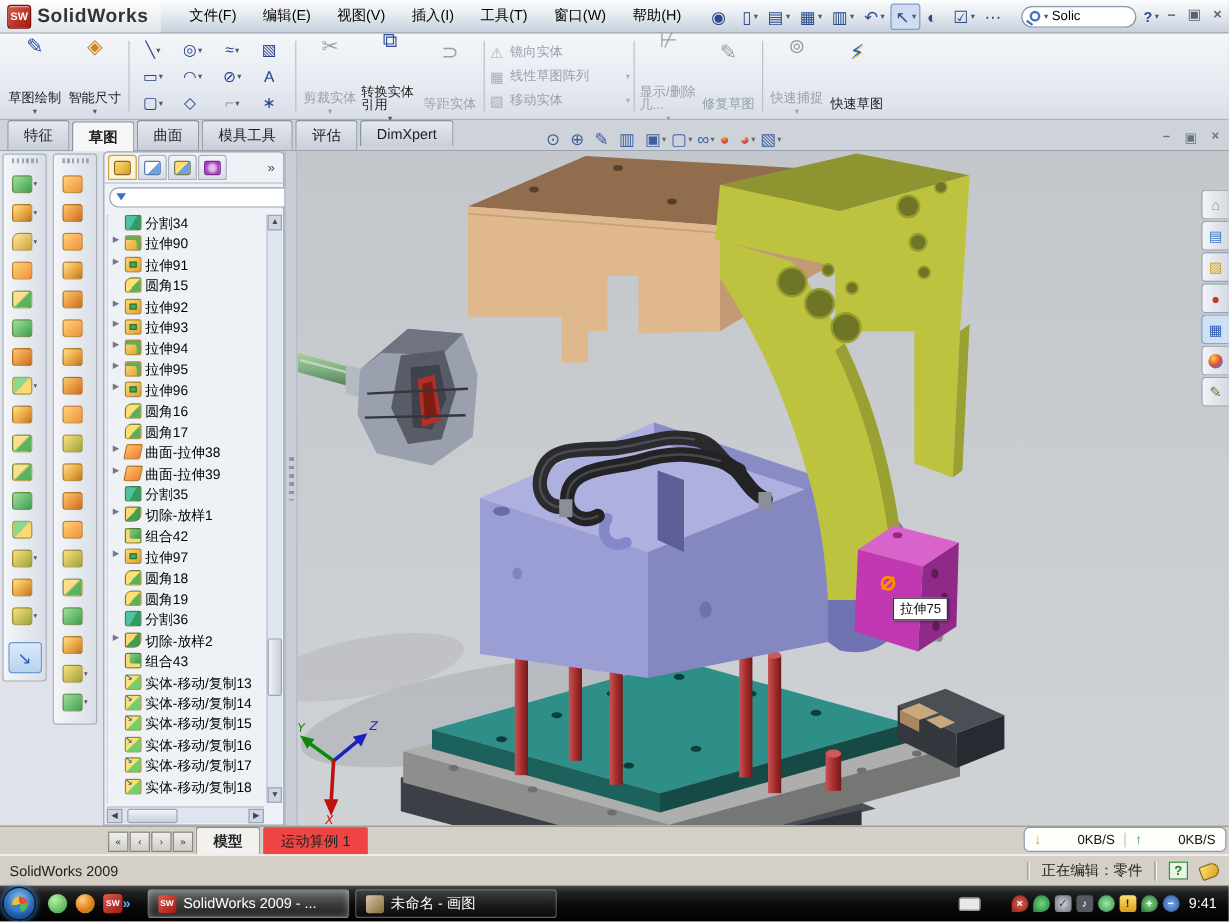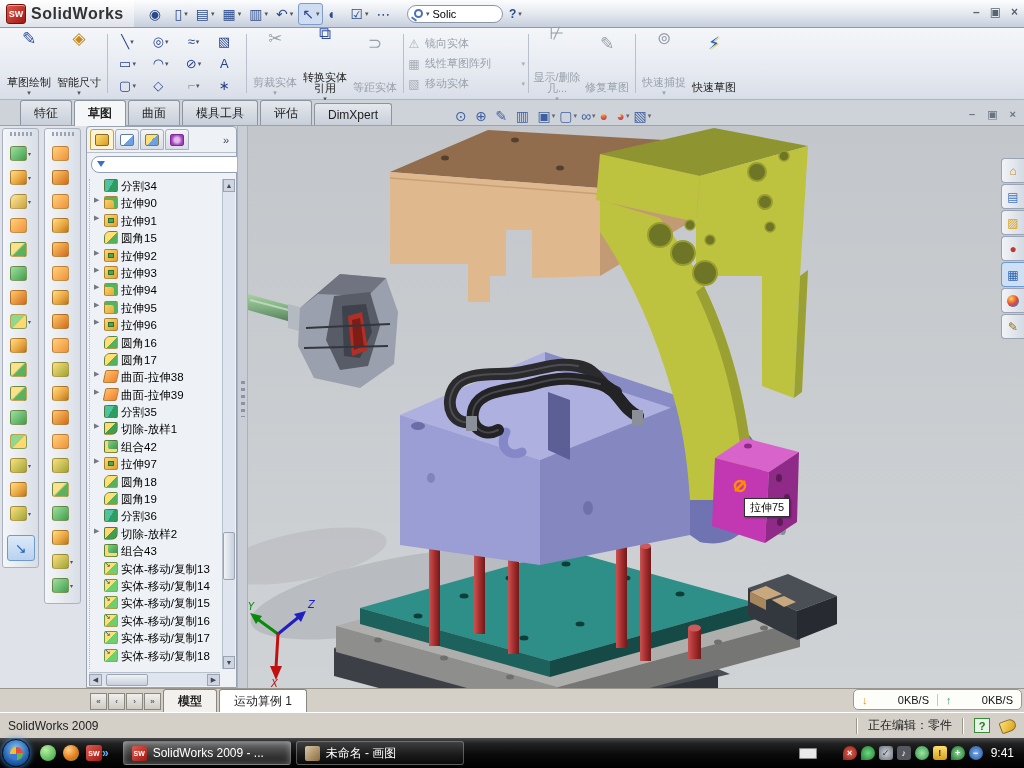--- a/index.html
+++ b/index.html
@@ -34,41 +34,41 @@
   #winctl span{cursor:default;}
 
   
   #ribbon{position:absolute;left:0;top:28px;width:1024px;height:72px;
     background:linear-gradient(180deg,#f4f6f9 0%,#e6eaf1 60%,#d8dee8 100%);
     border-bottom:1px solid #aeb6c2;display:flex;align-items:stretch;padding:2px 4px;}
   .rsep{width:1px;background:#b9c0cc;margin:4px 3px;}
   .bigbtn{width:50px;display:flex;flex-direction:column;align-items:center;justify-content:center;gap:1px;
     border-radius:3px;padding:2px 1px;}
   .bigbtn .bico{font-style:normal;font-size:17px;line-height:18px;color:#2d4f9e;}
-  .bigbtn .blab{font-size:11px;line-height:11px;text-align:center;color:#222;margin-top:28px;}
+  .bigbtn .blab{font-size:11px;line-height:11px;text-align:left;color:#222;margin-top:28px;}
   .bigbtn .dd{font-size:7px;color:#555;}
   .bigbtn.dis .bico,.bigbtn.dis .blab,.bigbtn.dis .dd{color:#9aa1ab;}
   .bigbtn.color .bico{color:#1860c8;text-shadow:1px 1px 0 #f4c23c;}
   #entgrid{display:grid;grid-template-columns:repeat(4,33px);grid-template-rows:repeat(3,22px);align-content:center;}
   .ent{display:flex;align-items:center;justify-content:center;gap:1px;}
   .ent i{font-style:normal;font-size:13px;color:#27418c;line-height:13px;}
   .ent.dis i{color:#a0a6ae;}
   .ent .dd{visibility:hidden;font-size:7px;color:#556;}
   .ent.has-dd .dd{visibility:visible;}
   #mircol{display:flex;flex-direction:column;justify-content:center;gap:2px;width:118px;}
   .mrow{display:flex;align-items:center;gap:4px;height:18px;color:#9aa1ab;font-size:11px;}
   .mrow i{font-style:normal;font-size:12px;color:#a7adb6;width:14px;text-align:center;}
   .mrow .dd{margin-left:auto;font-size:7px;color:#a7adb6;visibility:hidden;}
   .mrow.has-dd .dd{visibility:visible;}
   #watermark{position:absolute;right:12px;top:22px;font-size:52px;font-style:italic;font-weight:bold;
     color:#c9cfd9;opacity:.8;letter-spacing:-4px;}
 
   
   #cmtabs{position:absolute;left:0;top:100px;width:1024px;height:26px;background:#ced3da;
-    border-bottom:1px solid #9aa2ae;display:flex;align-items:flex-end;padding-left:20px;gap:2px;}
+    border-bottom:1px solid #9aa2ae;display:flex;align-items:flex-start;padding-left:6px;gap:2px;}
   .cmtab{padding:4px 13px 3px;font-size:12px;color:#222;border:1px solid #8d94a0;border-bottom:none;
     border-radius:3px 3px 0 0;background:linear-gradient(#e4e8ee,#c8cfd9);}
   .cmtab.active{background:#f4f6f8;font-weight:bold;position:relative;top:1px;padding-bottom:4px;}
 
   
   #headsup{position:absolute;left:455px;top:106px;height:20px;display:flex;align-items:center;gap:4px;z-index:30;}
   .hu{display:flex;align-items:center;gap:1px;color:#3f5f9e;}
   .hu i{font-style:normal;font-size:14px;line-height:14px;}
   .hu.ball i{background:radial-gradient(circle at 35% 30%,#ffd24a,#e04a3a 45%,#2e7fd8 80%);
     -webkit-background-clip:text;background-clip:text;color:transparent;}
@@ -169,21 +169,21 @@
   .tp-view{color:#2e62b0;} .tp-appear i{display:block;width:12px;height:12px;border-radius:50%;
     background:radial-gradient(circle at 35% 30%,#ffd24a,#e04a3a 50%,#2e7fd8 85%);} .tp-props{color:#8a6a20;}
 
   
   #modeltabs{position:absolute;left:0;top:688px;width:1024px;height:24px;background:#d4d0c8;
     border-top:1px solid #9a968e;display:flex;align-items:flex-end;}
   #mtnav{display:flex;gap:1px;margin-left:90px;margin-bottom:2px;}
   .mtn{width:17px;height:17px;background:linear-gradient(#f0efec,#cfccc4);border:1px solid #8a8680;
     font-size:8px;display:flex;align-items:center;justify-content:center;color:#334;}
   .mtab{padding:3px 14px 2px;font-size:12px;border:1px solid #8a8680;border-bottom:none;
-    background:#ffffff;border-radius:3px 3px 0 0;margin-left:2px;color:#222;}
+    background:#ef4444;border-radius:3px 3px 0 0;margin-left:2px;color:#222;}
   .mtab.active{background:#f2f1ee;font-weight:bold;}
 
   
   #statusbar{position:absolute;left:0;top:712px;width:1024px;height:26px;background:#d4d0c8;
     border-top:1px solid #fff;display:flex;align-items:center;padding:0 8px;font-size:12px;color:#222;}
   #sbright{margin-left:auto;display:flex;align-items:center;gap:10px;}
   .sbsep{width:2px;height:16px;border-left:1px solid #9a968e;border-right:1px solid #fff;}
   #sbhelp{width:16px;height:15px;background:#e8f4e8;border:1px solid #3a8a3a;color:#1a7a1a;font-weight:bold;
     font-size:11px;display:flex;align-items:center;justify-content:center;}
   #sbtag{width:16px;height:12px;background:linear-gradient(135deg,#ffe070,#d8a018);border:1px solid #8a6a20;
@@ -240,20 +240,30 @@
 </head>
 <body>
 
 <div id="screen">
 
   <div id="titlebar">
     <div id="logo">
       <span class="cube">SW</span>
       <span class="appname">SolidWorks</span>
     </div>
+    <div id="menubar">
+
+    <span class="mi">文件(F)</span>
+        <span class="mi">编辑(E)</span>
+        <span class="mi">视图(V)</span>
+        <span class="mi">插入(I)</span>
+        <span class="mi">工具(T)</span>
+        <span class="mi">窗口(W)</span>
+        <span class="mi">帮助(H)</span>
+      </div>
     <div id="qtb">
 
         <span class="qbtn">
           <i>◉</i>
           <b class="dd">▾</b>
         </span>
 
         <span class="qbtn has-dd">
           <i>▯</i>
           <b class="dd">▾</b>

